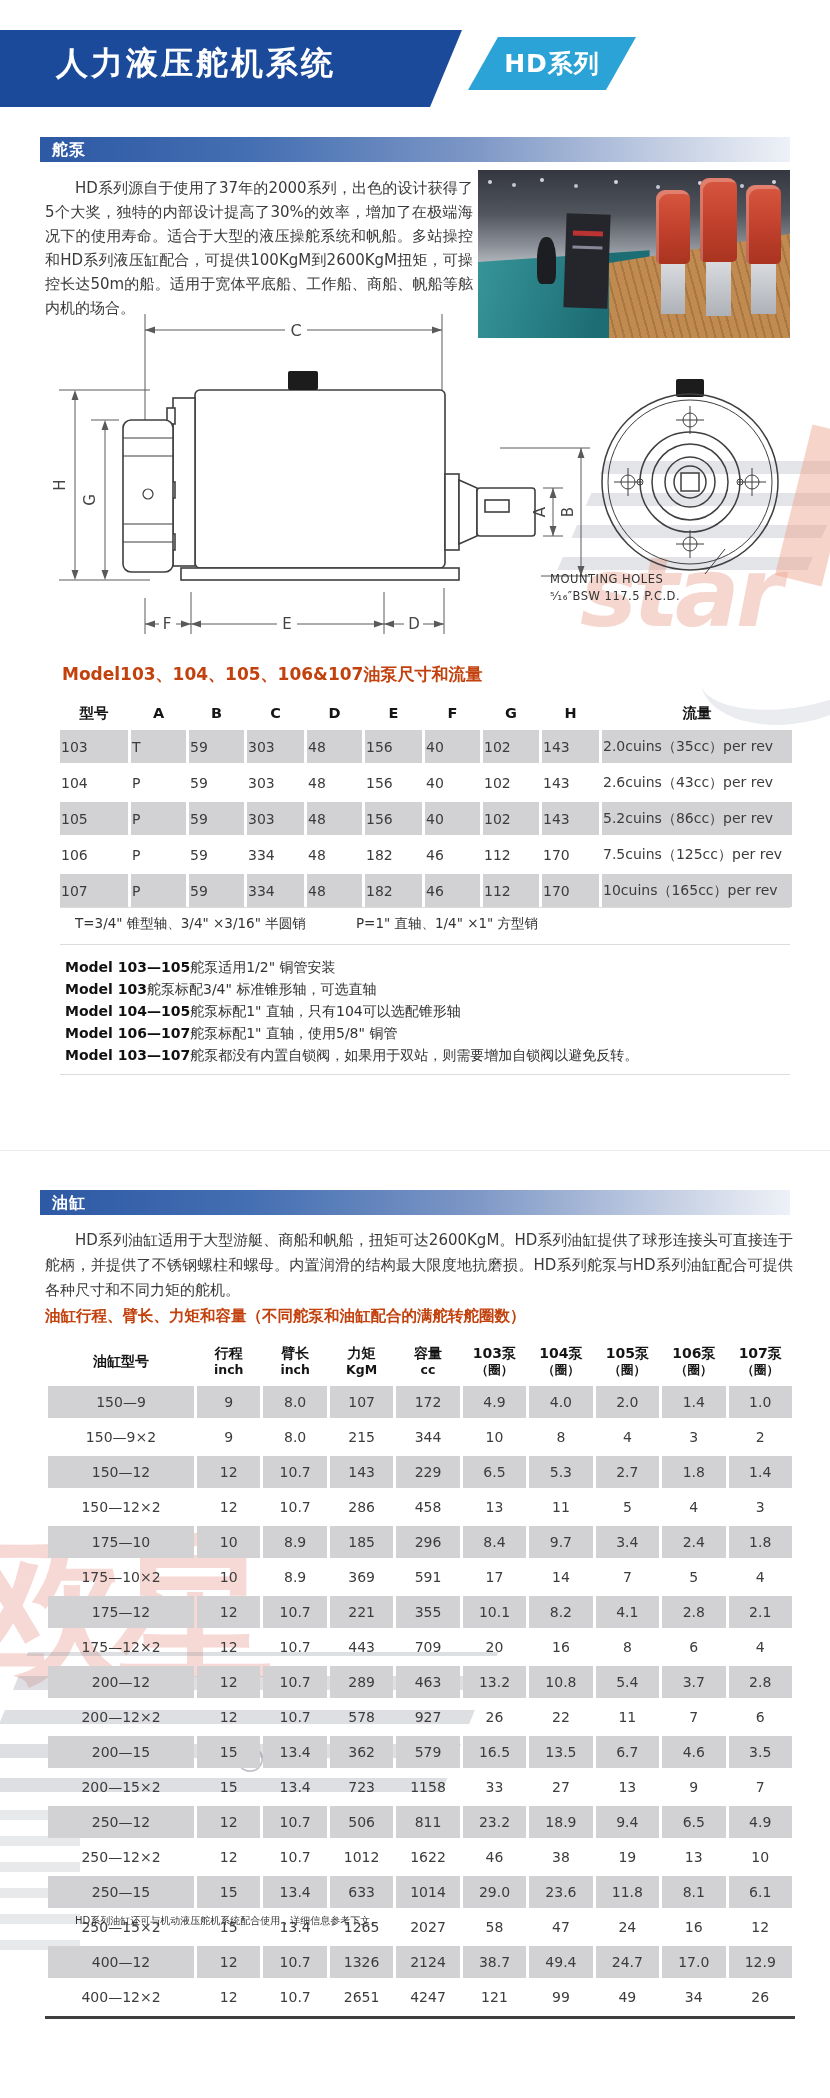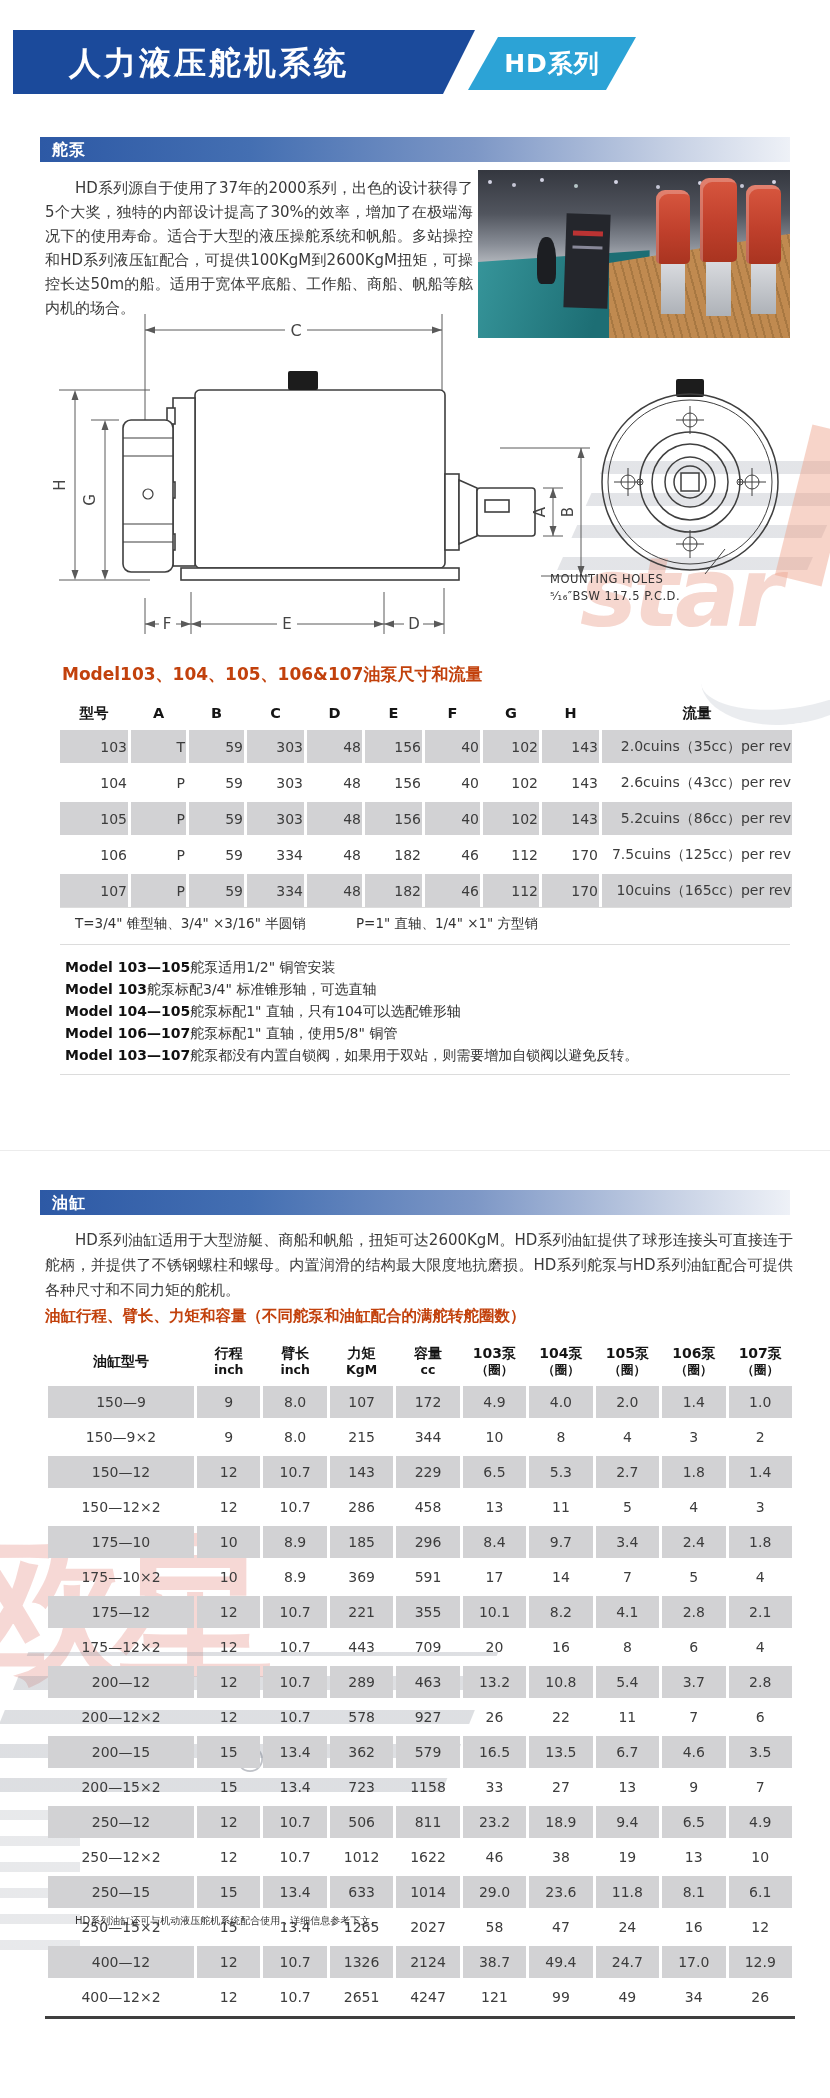--- a/index.html
+++ b/index.html
@@ -1,21 +1,21 @@
 <!DOCTYPE html>
 <html><head>
 <meta charset="utf-8">
 <style>
   html,body{margin:0;padding:0;background:#ffffff;}
   .page{position:relative;width:830px;height:2098px;background:#fff;overflow:hidden;
         font-family:"DejaVu Sans","Liberation Sans",sans-serif;color:#333;}
 
   
-  .banner-bar{position:absolute;left:0;top:30px;width:462px;height:64px;background:#1b4a9b;
-              clip-path:polygon(0 0,100% 0,calc(100% - 32px) 100%,0 100%);margin-left:13px;}
+  .banner-bar{position:absolute;left:0;top:30px;width:462px;height:77px;background:#1b4a9b;
+              clip-path:polygon(0 0,100% 0,calc(100% - 32px) 100%,0 100%);}
   .banner-bar span{display:block;padding-left:56px;line-height:66px;font-size:32px;font-weight:bold;
               color:#fff;letter-spacing:3px;}
   .banner-badge{position:absolute;left:468px;top:37px;width:168px;height:53px;background:#2ca3d6;
               clip-path:polygon(30px 0,100% 0,calc(100% - 30px) 100%,0 100%);}
   .banner-badge span{display:block;text-align:center;line-height:53px;font-size:25px;font-weight:bold;color:#fff;letter-spacing:1px;}
 
   
   .sec-header{position:absolute;left:40px;width:750px;height:25px;
               background:linear-gradient(90deg,#2d59a5 0%,#446fb2 28%,#7d97c6 58%,#c8d2e5 85%,#eef1f7 100%);}
   .sec-header span{display:block;padding-left:12px;line-height:25px;font-size:16px;font-weight:bold;color:#fff;letter-spacing:1px;}
@@ -56,21 +56,21 @@
 
   
   .tbl-title{position:absolute;font-weight:bold;color:#c2410c;z-index:1;}
   .t1-title{left:62px;top:663px;font-size:17px;}
   .t2-title{left:45px;top:1306px;font-size:15.5px;}
 
   
   table{border-collapse:separate;border-spacing:3px;table-layout:fixed;z-index:1;}
   .pump-table{position:absolute;left:57px;top:696px;width:733px;}
   .pump-table th{height:26px;font-size:14.5px;font-weight:bold;color:#151515;text-align:center;vertical-align:middle;}
-  .pump-table td{height:31px;font-size:14px;color:#3c3c3c;text-align:right;vertical-align:middle;}
+  .pump-table td{height:31px;font-size:14px;color:#3c3c3c;text-align:left;vertical-align:middle;}
   .pump-table tbody tr:nth-child(odd) td{background:#d2d2d4;}
 
   .cyl-table{position:absolute;left:45px;top:1336px;width:750px;border-bottom:3px solid #3f3f3f;}
   .cyl-table th{height:44px;font-weight:bold;color:#151515;text-align:center;vertical-align:middle;padding:0;}
   .cyl-table th .h1{font-size:14px;line-height:17px;}
   .cyl-table th .h2{font-size:12.5px;line-height:15px;font-weight:bold;}
   .cyl-table td{height:30px;font-size:14px;color:#3c3c3c;text-align:center;vertical-align:middle;}
   .cyl-table tbody tr:nth-child(odd) td{background:#d2d2d4;}
 
   

